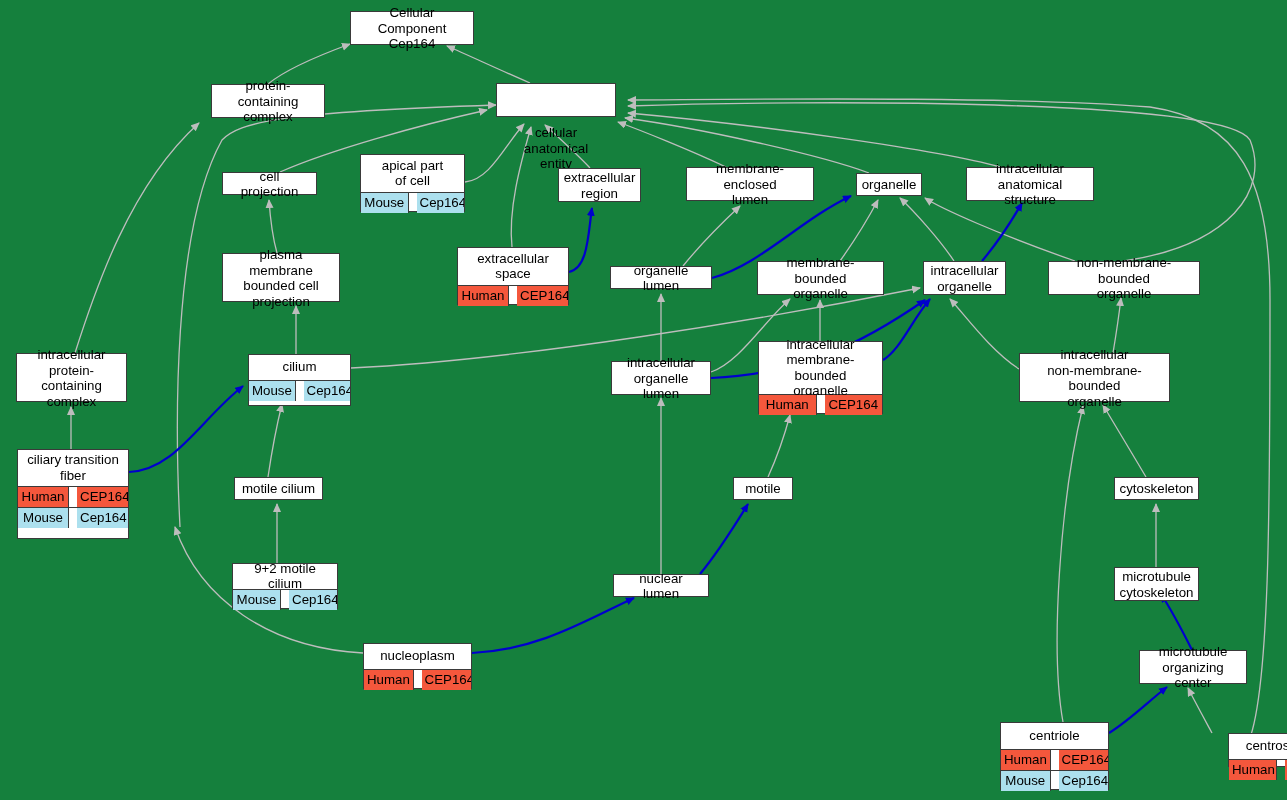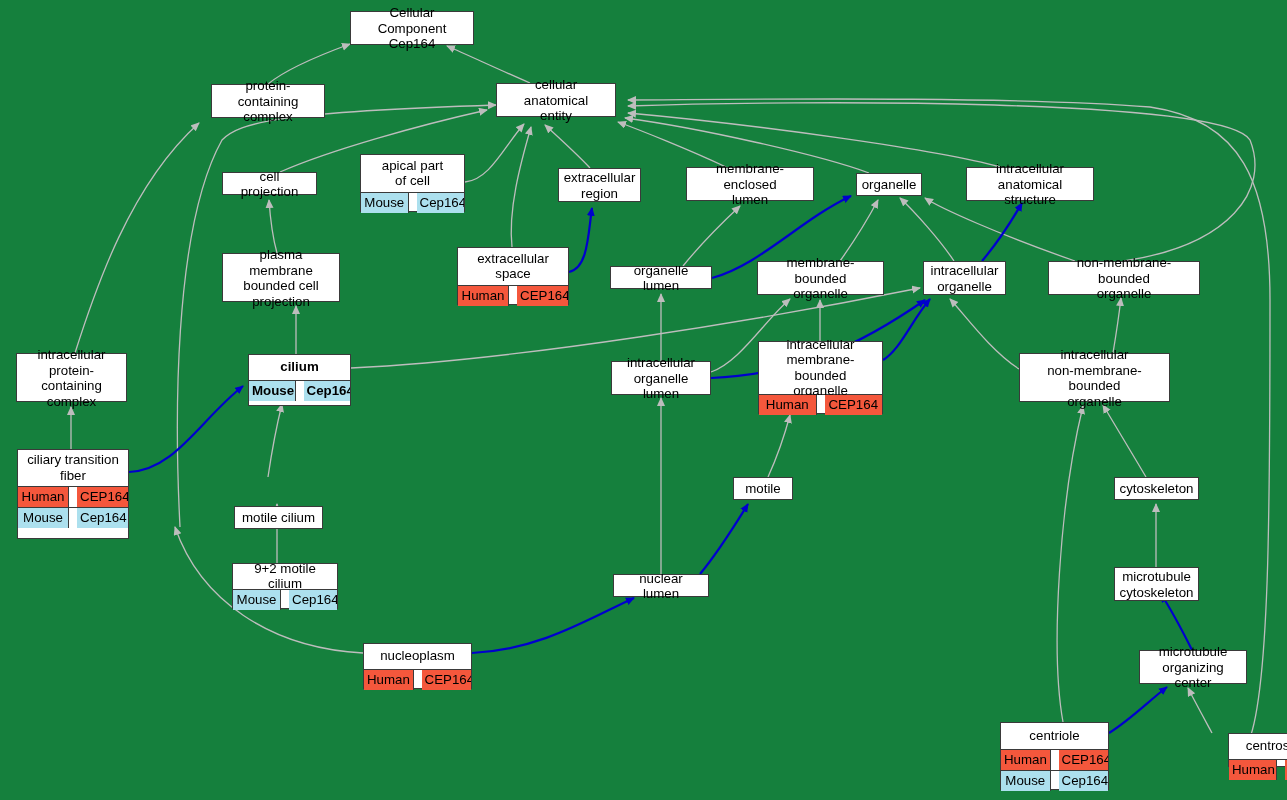--- a/index.html
+++ b/index.html
@@ -81,21 +81,21 @@
   <div id="node-layer">
       <div class="node" style="left: 350px; top: 11px; width: 124px; height: 34px;">
         <div class="title" style="height: 34px;">Cellular Component
 Cep164</div>
       </div>
       <div class="node" style="left: 211px; top: 84px; width: 114px; height: 34px;">
         <div class="title" style="height: 34px;">protein-containing
 complex</div>
       </div>
       <div class="node" style="left: 496px; top: 83px; width: 120px; height: 34px;">
-        <div class="title" style="height: 34px;">cellular anatomical
+        <div class="title" style="height: 34px; margin-top: 48px;">cellular anatomical
 entity</div>
       </div>
       <div class="node" style="left: 222px; top: 172px; width: 95px; height: 23px;">
         <div class="title" style="height: 23px;">cell projection</div>
       </div>
       <div class="node" style="left: 360px; top: 154px; width: 105px; height: 58px;">
         <div class="title" style="height: 37px;">apical part
 of cell</div>
         <div class="ann mouse">
           <div class="c left">Mouse</div>
@@ -143,21 +143,21 @@
       </div>
       <div class="node" style="left: 1048px; top: 261px; width: 152px; height: 34px;">
         <div class="title" style="height: 34px;">non-membrane-bounded
 organelle</div>
       </div>
       <div class="node" style="left: 16px; top: 353px; width: 111px; height: 49px;">
         <div class="title" style="height: 49px;">intracellular
 protein-containing
 complex</div>
       </div>
-      <div class="node" style="left: 248px; top: 354px; width: 103px; height: 52px; font-weight: bold;">
+      <div class="node" style="left: 248px; top: 354px; width: 103px; height: 52px;">
         <div class="title" style="height: 25px;">cilium</div>
         <div class="ann mouse">
           <div class="c left">Mouse</div>
           <div class="c">Cep164</div>
         </div>
       </div>
       <div class="node" style="left: 611px; top: 361px; width: 100px; height: 34px;">
         <div class="title" style="height: 34px;">intracellular
 organelle lumen</div>
       </div>
@@ -180,21 +180,21 @@
 fiber</div>
         <div class="ann human">
           <div class="c left">Human</div>
           <div class="c">CEP164</div>
         </div>
         <div class="ann mouse">
           <div class="c left">Mouse</div>
           <div class="c">Cep164</div>
         </div>
       </div>
-      <div class="node" style="left: 234px; top: 477px; width: 89px; height: 23px; margin-top: 29px;">
+      <div class="node" style="left: 234px; top: 477px; width: 89px; height: 23px;">
         <div class="title" style="height: 23px;">motile cilium</div>
       </div>
       <div class="node" style="left: 733px; top: 477px; width: 60px; height: 23px;">
         <div class="title" style="height: 23px;">motile</div>
       </div>
       <div class="node" style="left: 1114px; top: 477px; width: 85px; height: 23px;">
         <div class="title" style="height: 23px;">cytoskeleton</div>
       </div>
       <div class="node" style="left: 232px; top: 563px; width: 106px; height: 46px;">
         <div class="title" style="height: 25px;">9+2 motile cilium</div>

